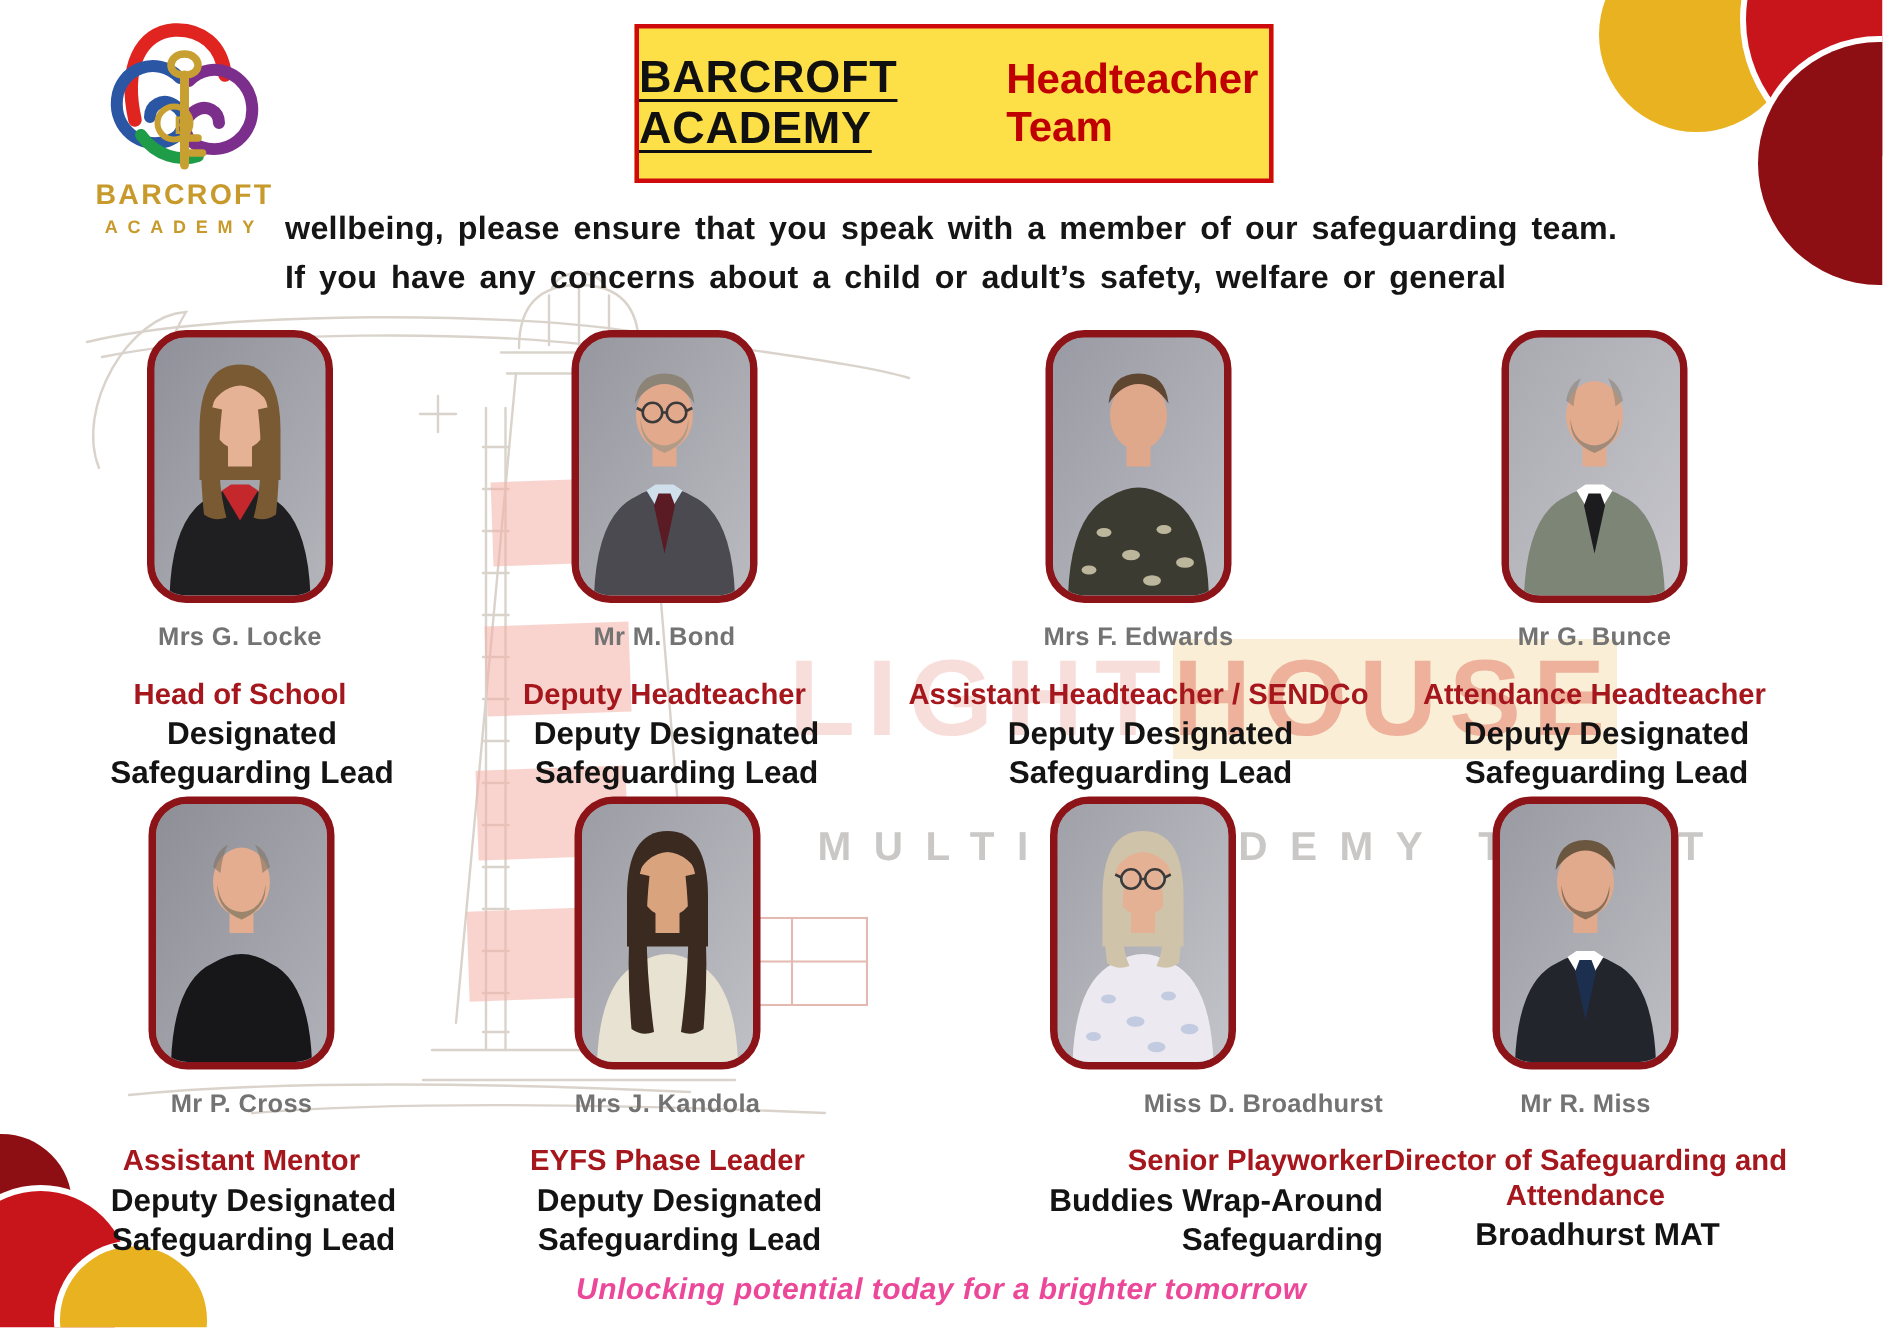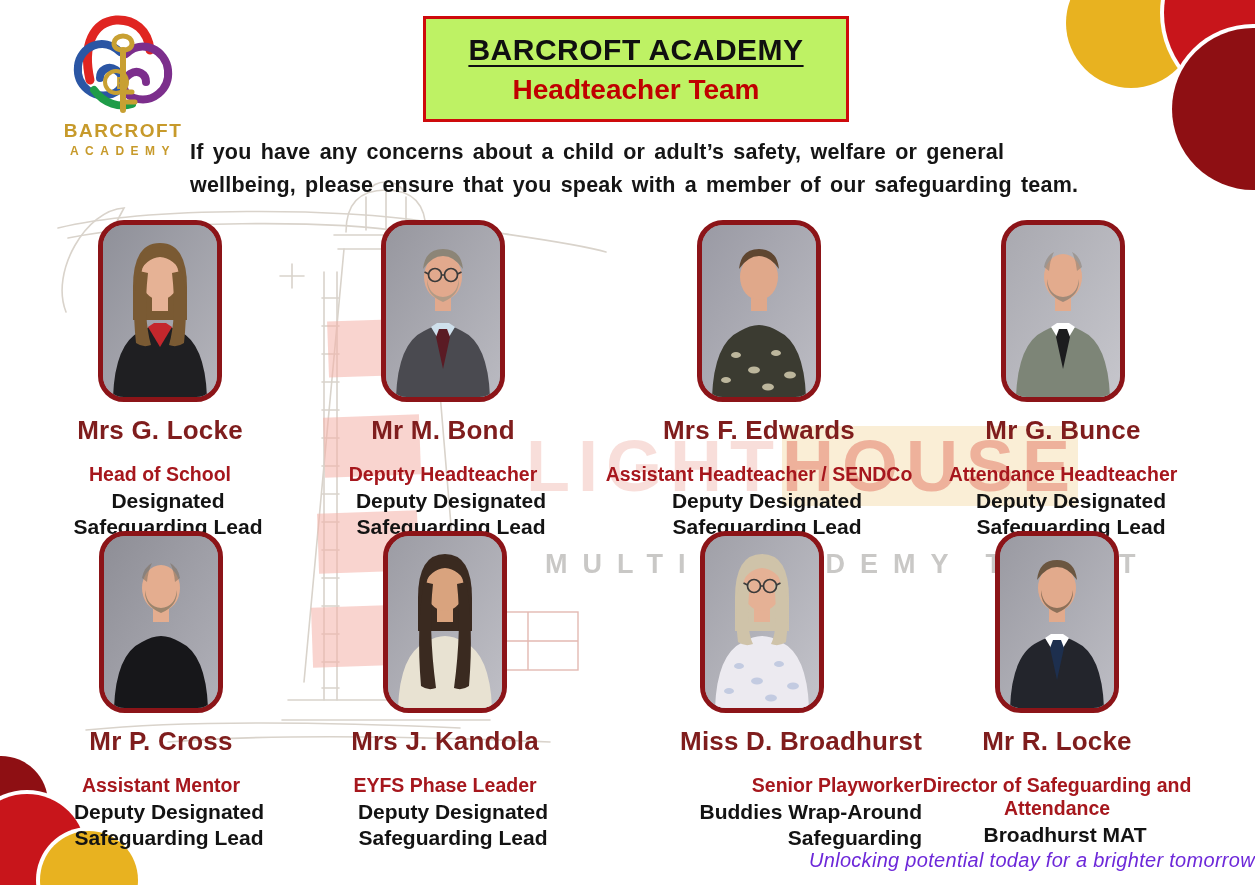--- a/index.html
+++ b/index.html
@@ -16,21 +16,21 @@
   .c-yellow-bl{left:40px;top:831px;width:98px;height:98px;background:#E8B220;box-shadow:0 0 0 4px #fff;z-index:1;}
 
   
   .logo{position:absolute;left:48px;top:6px;width:150px;text-align:center;z-index:3;}
   .logo svg{display:block;margin:0 auto;}
   .logo-name{color:#C79A2B;font-weight:bold;font-size:19px;letter-spacing:1.5px;margin-top:2px;}
   .logo-sub{color:#C79A2B;font-weight:bold;font-size:12px;letter-spacing:6.5px;margin-top:2px;}
 
   
   .title-box{position:absolute;left:423px;top:16px;width:426px;height:106px;border:3px solid #CE0A0C;
-             background:#bef264;display:flex;flex-direction:column;align-items:center;justify-content:center;
+             background:#fde047;display:flex;flex-direction:row;align-items:center;justify-content:center;
              gap:7px;z-index:3;box-sizing:border-box;}
   .title-main{font-size:30px;font-weight:bold;color:#101010;letter-spacing:.5px;
               text-decoration:underline;text-underline-offset:5px;text-decoration-thickness:2px;}
   .title-sub{font-size:28px;font-weight:bold;color:#C00000;}
 
   
   .intro{position:absolute;left:190px;top:136px;z-index:3;color:#151515;font-weight:bold;
          font-size:21.5px;line-height:1.52;letter-spacing:.2px;word-spacing:3px;}
   .intro div{white-space:nowrap;}
 
@@ -50,27 +50,27 @@
   .row-1{top:220px;}
   .row-2{top:531px;}
   .card{position:absolute;width:320px;text-align:center;}
   .row-1 .card:nth-child(1){left:0px;}   .row-1 .card:nth-child(2){left:283px;}
   .row-1 .card:nth-child(3){left:599px;} .row-1 .card:nth-child(4){left:903px;}
   .row-2 .card:nth-child(1){left:1px;}   .row-2 .card:nth-child(2){left:285px;}
   .row-2 .card:nth-child(3){left:602px;text-align:right;} .row-2 .card:nth-child(4){left:897px;}
   .frame{width:124px;height:182px;margin:0 auto;border:5px solid #8C1418;border-radius:26px;
          overflow:hidden;background:#9b9ba3;box-sizing:border-box;}
   .frame svg{display:block;}
-  .s-name{margin-top:13px;font-size:26px;font-weight:bold;color:#7f1d1d;letter-spacing:.2px;}
+  .s-name{margin-top:13px;font-size:17px;font-weight:bold;color:#737373;letter-spacing:.2px;}
   .s-role{margin-top:17px;font-size:19.5px;font-weight:bold;color:#A6171D;line-height:1.18;}
   .s-lines{margin-top:2px;font-size:21px;font-weight:bold;color:#131313;line-height:1.25;white-space:pre-line;margin-left:16px;}
 
   
-  .tagline{position:absolute;left:0;right:0;top:849px;text-align:right;z-index:2;
-           font-size:20px;font-weight:normal;font-style:italic;color:#6d28d9;letter-spacing:.3px;}
+  .tagline{position:absolute;left:0;right:0;top:849px;text-align:center;z-index:2;
+           font-size:20px;font-weight:bold;font-style:italic;color:#ec4899;letter-spacing:.3px;}
 </style>
 </head>
 <body>
 
 <div class="page">
 
   <div class="circle c-yellow-tr"></div>
   <div class="circle c-red-tr"></div>
   <div class="circle c-dark-tr"></div>
   <div class="circle c-dark-bl"></div>
@@ -132,22 +132,22 @@
     <div class="logo-name">BARCROFT</div>
     <div class="logo-sub">ACADEMY</div>
   </div>
 
   <div class="title-box">
     <div class="title-main">BARCROFT ACADEMY</div>
     <div class="title-sub">Headteacher Team</div>
   </div>
 
   <div class="intro">
+    <div>wellbeing, please ensure that you speak with a member of our safeguarding team.</div>
     <div>If you have any concerns about a child or adult’s safety, welfare or general</div>
-    <div>wellbeing, please ensure that you speak with a member of our safeguarding team.</div>
   </div>
 
   <div class="row row-1">
       <div class="card">
       <div class="frame">
           <svg width="114" height="172" viewBox="0 0 114 172">
             <defs>
               <linearGradient id="pg0" x1="0" y1="0" x2="1" y2="1">
                 <stop offset="0" stop-color="#8f9099"></stop>
                 <stop offset="1" stop-color="#b4b4bb"></stop>
@@ -348,21 +348,21 @@
             <rect width="114" height="172" fill="url(#pg7)"></rect>
             <rect x="49" y="68" width="16" height="18" fill="#e2aa8c"></rect>
             <ellipse cx="57" cy="52" rx="19" ry="23" fill="#e2aa8c"></ellipse>
             <path d="M10 172 Q12 118 38 106 Q48 100 57 100 Q66 100 76 106 Q102 118 104 172 Z" fill="#23252c"></path>
             <path d="M45 102 L57 122 L69 102 L63 98 H51 Z" fill="#ffffff"></path>
             <path d="M53 104 h8 l3 8 -7 32 -7 -32 Z" fill="#1d2f4e"></path>
             <path d="M37 44 Q39 24 57 24 Q75 24 77 44 Q68 31 57 31 Q46 31 37 44 Z" fill="#6b5640"></path>
             <path d="M41 54 Q43 71 57 72 Q71 71 73 54 Q74 70 57 77 Q40 70 41 54 Z" fill="#77624c" opacity=".8"></path>
           </svg>
         </div>
-      <div class="s-name">Mr R. Locke</div>
+      <div class="s-name">Mr R. Miss</div>
       <div class="s-role">Director of Safeguarding and Attendance</div>
       <div class="s-lines">Broadhurst MAT</div>
     </div>
     </div>
 
   <div class="tagline">Unlocking potential today for a brighter tomorrow</div>
 
 </div>
 
 </body></html>

